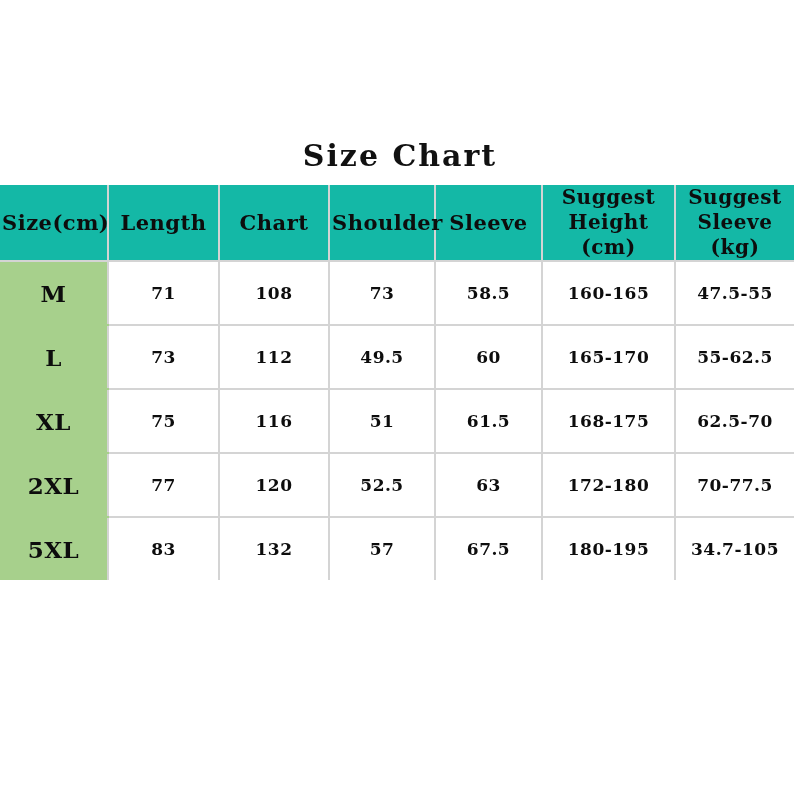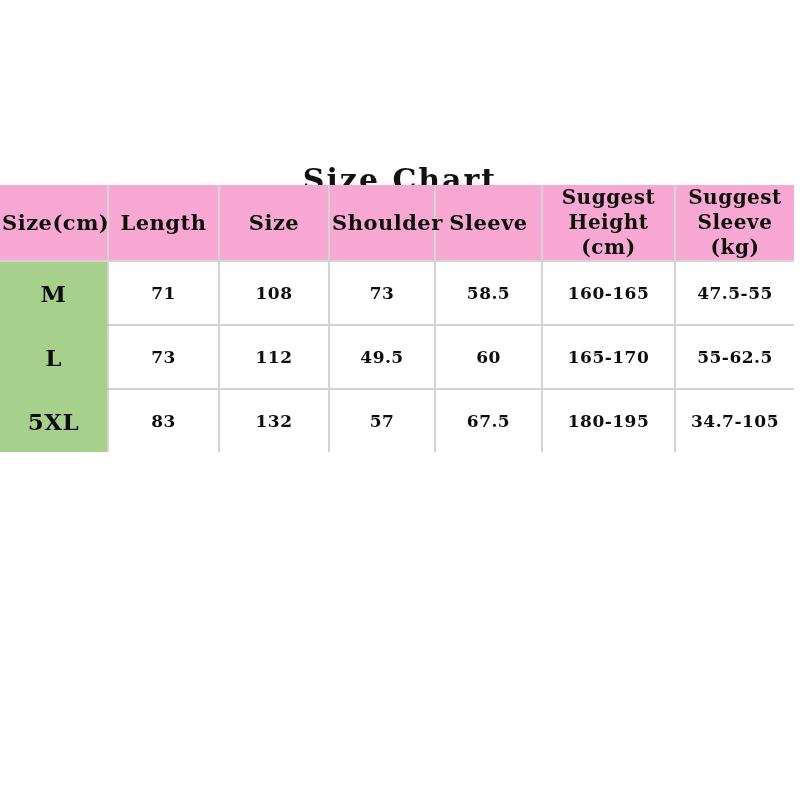--- a/index.html
+++ b/index.html
@@ -28,21 +28,20 @@
     left: 0;
     width: 800px;
     text-align: center;
     font-family: "DejaVu Serif", "Liberation Serif", serif;
     font-size: 30px;
     font-weight: 700;
     letter-spacing: 2px;
     color: #111111;
     line-height: 40px;
     white-space: pre;
-    margin-top: 24px;
   }
 
   
   #size-table-wrap {
     position: absolute;
     top: 185px;
     left: 0px;
     width: 794px;
   }
 
@@ -71,21 +70,21 @@
   }
   table.size-table tr > *:last-child {
     border-right: none;
   }
   table.size-table thead th {
     border-top: none;
   }
 
   
   table.size-table thead th {
-    background: #f9a8d4;
+    background: #14b8a6;
     height: 64px;
     font-size: 21px;
     line-height: 26px;
     border-bottom-color: #d4d4d4;
   }
   table.size-table thead th.two-line {
     font-size: 20px;
     line-height: 25px;
   }
 
@@ -132,21 +131,21 @@
         <col class="c-bust">
         <col class="c-shoulder">
         <col class="c-sleeve">
         <col class="c-height">
         <col class="c-weight">
       </colgroup>
       <thead>
         <tr>
           <th>Size(cm)</th>
           <th>Length</th>
-          <th>Size</th>
+          <th>Chart</th>
           <th>Shoulder</th>
           <th>Sleeve</th>
           <th class="two-line">
             <span>Suggest</span><br>
             <span>Height (cm)</span>
           </th>
           <th class="two-line">
             <span>Suggest</span><br>
             <span>Sleeve (kg)</span>
           </th>
@@ -165,20 +164,38 @@
           <tr>
             <td class="size-cell">L</td>
             <td>73</td>
             <td>112</td>
             <td>49.5</td>
             <td>60</td>
             <td>165-170</td>
             <td>55-62.5</td>
           </tr>
           <tr>
+            <td class="size-cell">XL</td>
+            <td>75</td>
+            <td>116</td>
+            <td>51</td>
+            <td>61.5</td>
+            <td>168-175</td>
+            <td>62.5-70</td>
+          </tr>
+          <tr>
+            <td class="size-cell">2XL</td>
+            <td>77</td>
+            <td>120</td>
+            <td>52.5</td>
+            <td>63</td>
+            <td>172-180</td>
+            <td>70-77.5</td>
+          </tr>
+          <tr>
             <td class="size-cell">5XL</td>
             <td>83</td>
             <td>132</td>
             <td>57</td>
             <td>67.5</td>
             <td>180-195</td>
             <td>34.7-105</td>
           </tr>
         </tbody>
     </table>

